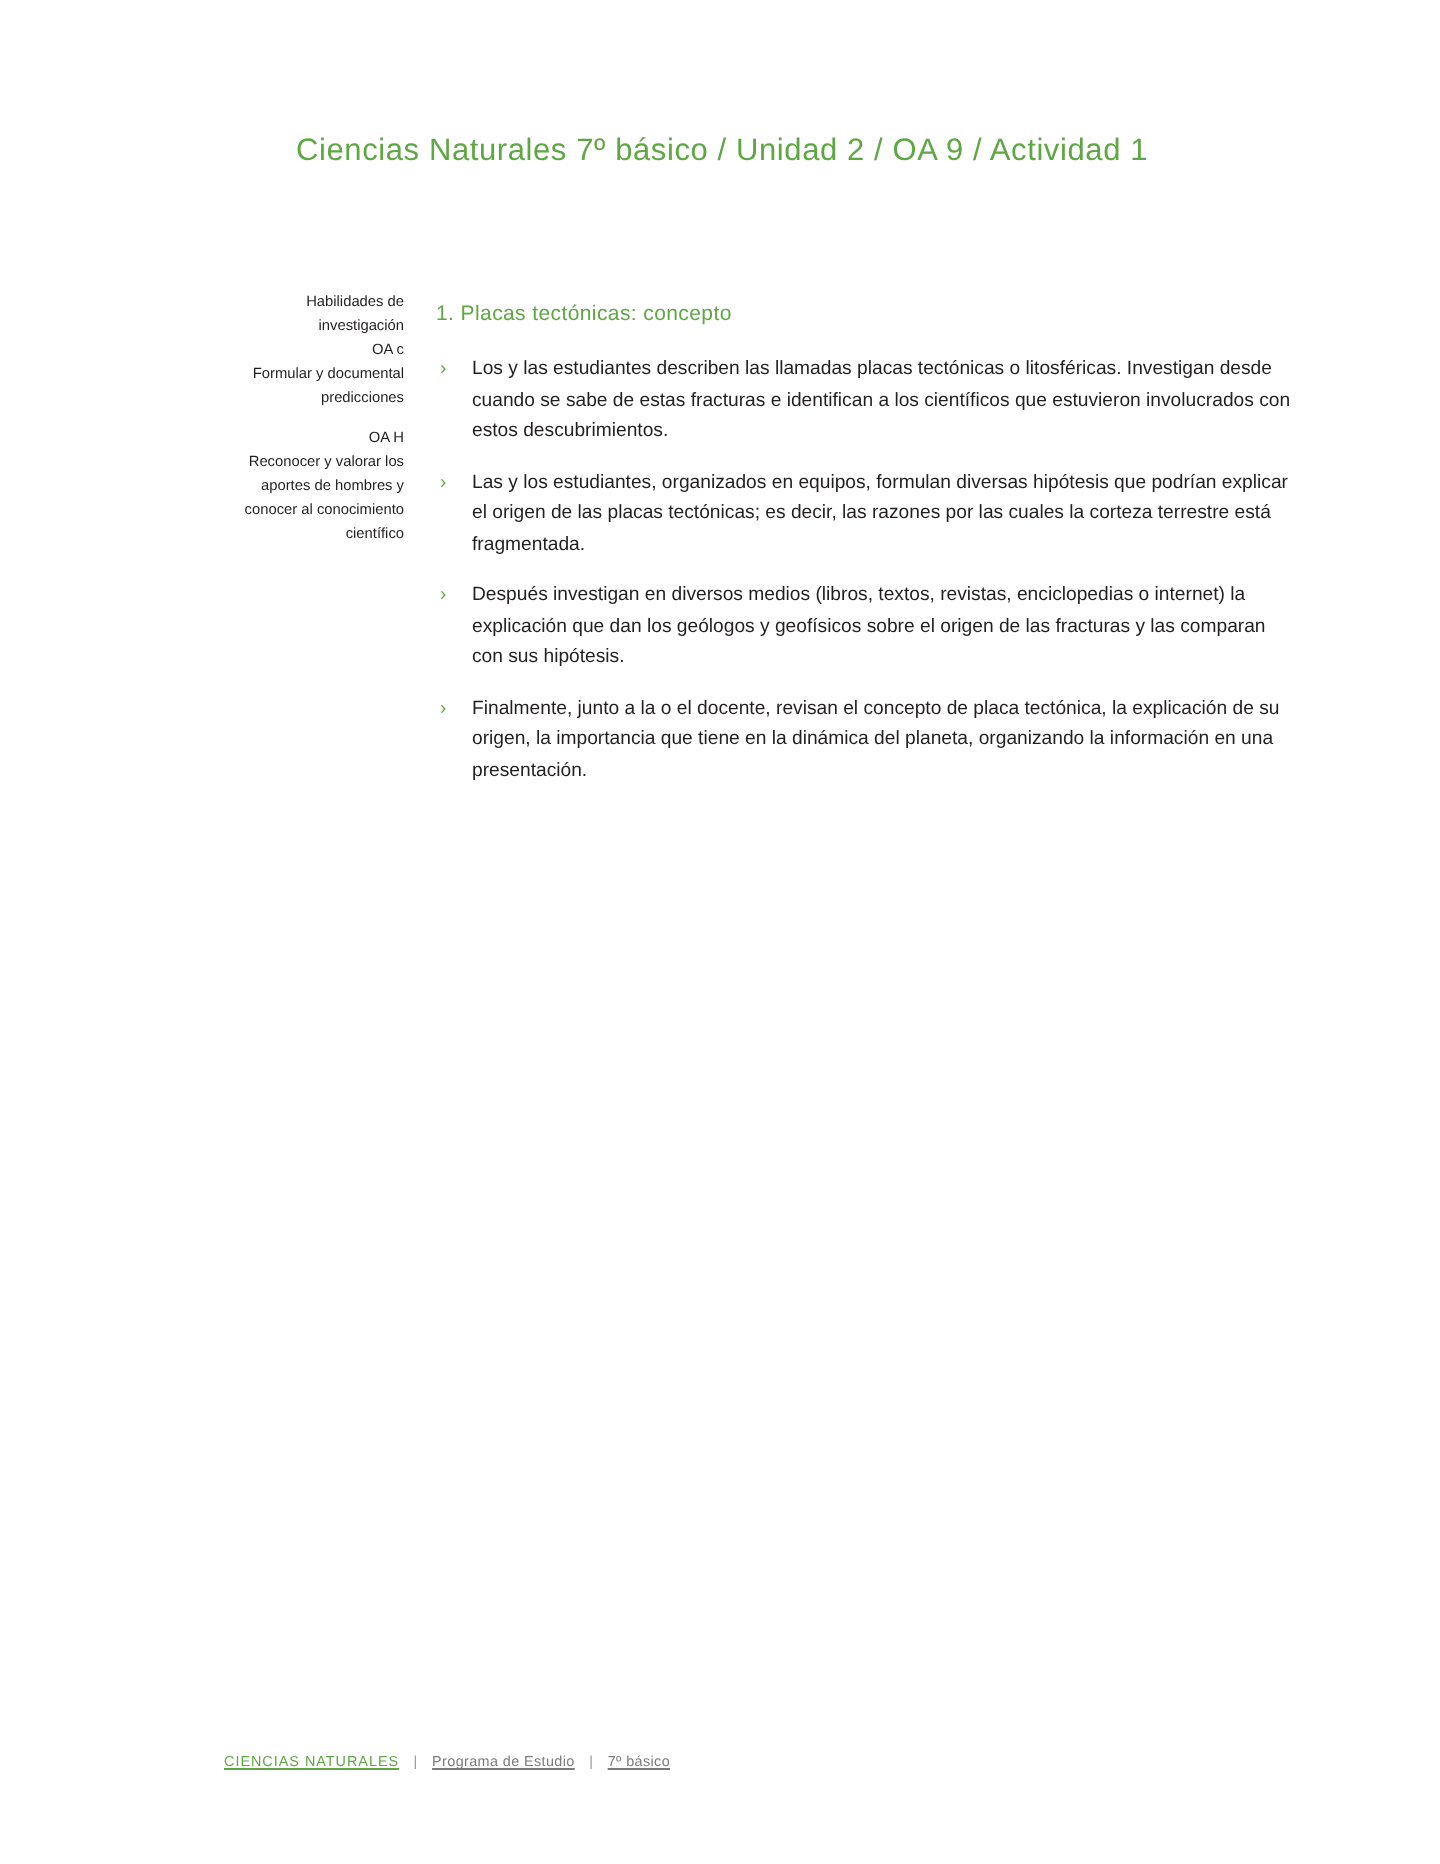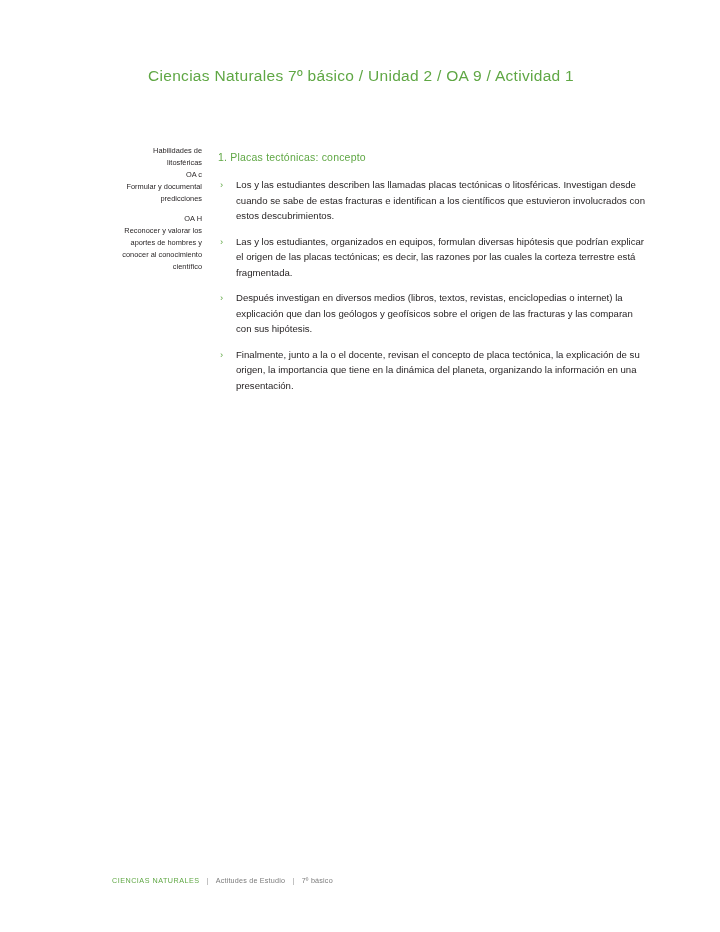--- a/index.html
+++ b/index.html
@@ -92,33 +92,34 @@
   .footer .brand {
     color: #5fa744;
     letter-spacing: 0.5px;
   }
   .footer .sep {
     color: #9a9a9a;
     padding: 0 5px;
   }
   .footer span {
     display: inline;
+    text-decoration: underline;
   }
 </style>
 </head>
 <body>
 
 <div class="page">
 
   <div class="doc-title">Ciencias Naturales 7º básico / Unidad 2 / OA 9 / Actividad 1</div>
 
   <div class="sidebar">
     <div class="block">
       <div>Habilidades de</div>
-      <div>litosféricas</div>
+      <div>investigación</div>
       <div class="code">OA c</div>
       <div>Formular y documental</div>
       <div>predicciones</div>
     </div>
     <div class="block">
       <div class="code">OA H</div>
       <div>Reconocer y valorar los</div>
       <div>aportes de hombres y</div>
       <div>conocer al conocimiento</div>
       <div>científico</div>
@@ -146,18 +147,18 @@
       <li>
         <span class="chev">›</span>
         <span>Finalmente, junto a la o el docente, revisan el concepto de placa tectónica, la explicación de su origen, la importancia que tiene en la dinámica del planeta, organizando la información en una presentación.</span>
       </li>
     </ul>
   </div>
 
   <div class="footer">
     <span class="brand">CIENCIAS NATURALES</span>
     <span class="sep">|</span>
-    <span>Actitudes de Estudio</span>
+    <span>Programa de Estudio</span>
     <span class="sep">|</span>
     <span>7º básico</span>
   </div>
 
 </div>
 
 </body></html>

